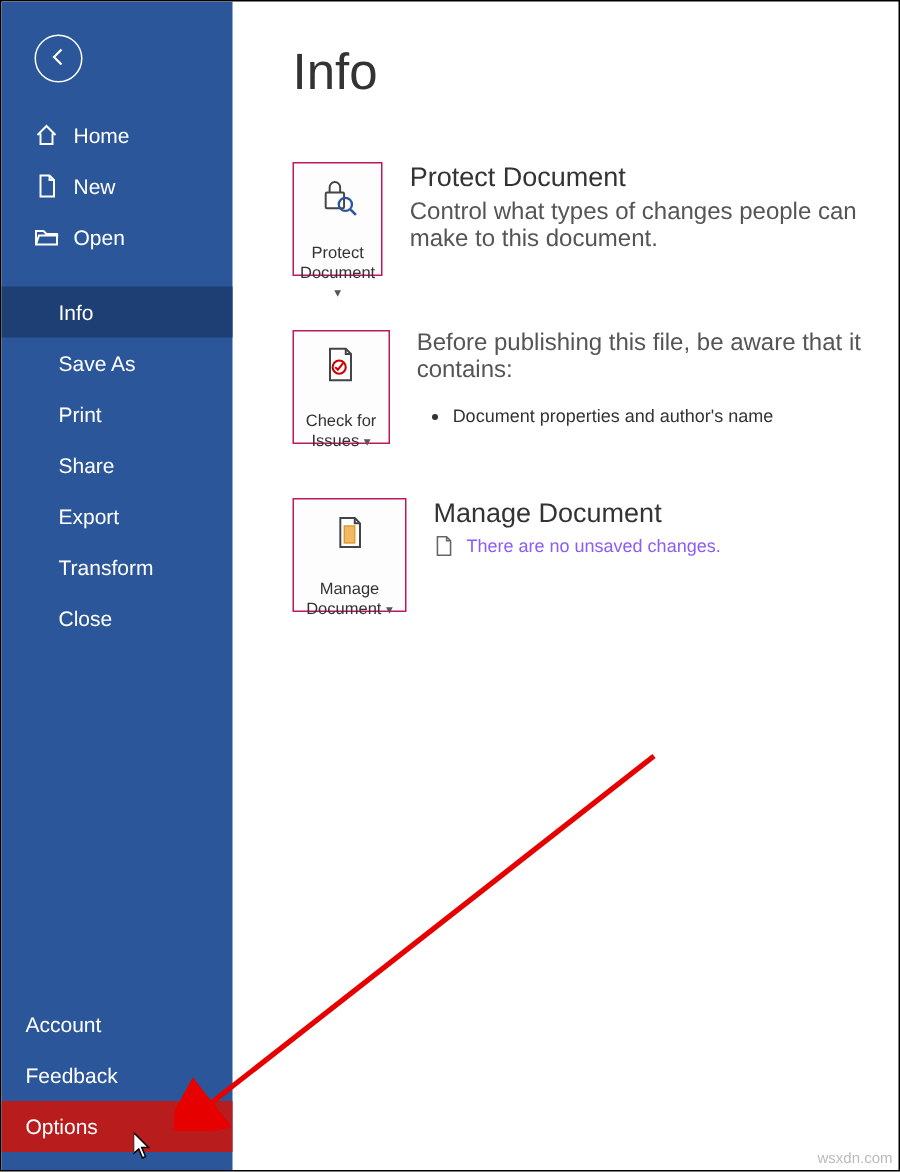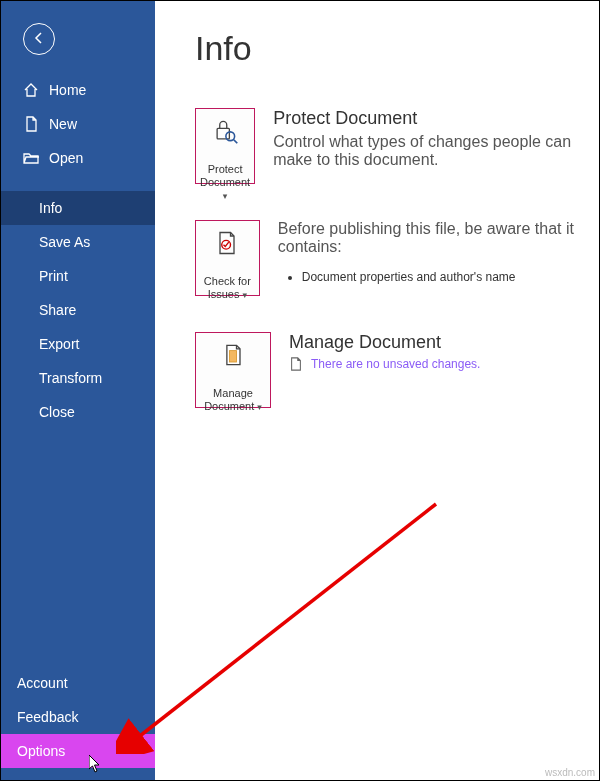--- a/index.html
+++ b/index.html
@@ -53,21 +53,21 @@
     }
     .bottom-items {
       margin-top: auto;
       margin-bottom: 12px;
     }
     .bottom-item {
       padding: 9px 0 9px 16px;
       cursor: pointer;
     }
     .bottom-item.hovered {
-      background: #d946ef;
+      background: #b91c1c;
     }
     
     .main {
       flex: 1;
       padding: 28px 12px 0 40px;
       color: #333;
     }
     .page-title {
       font-size: 34px;
       font-weight: 300;

